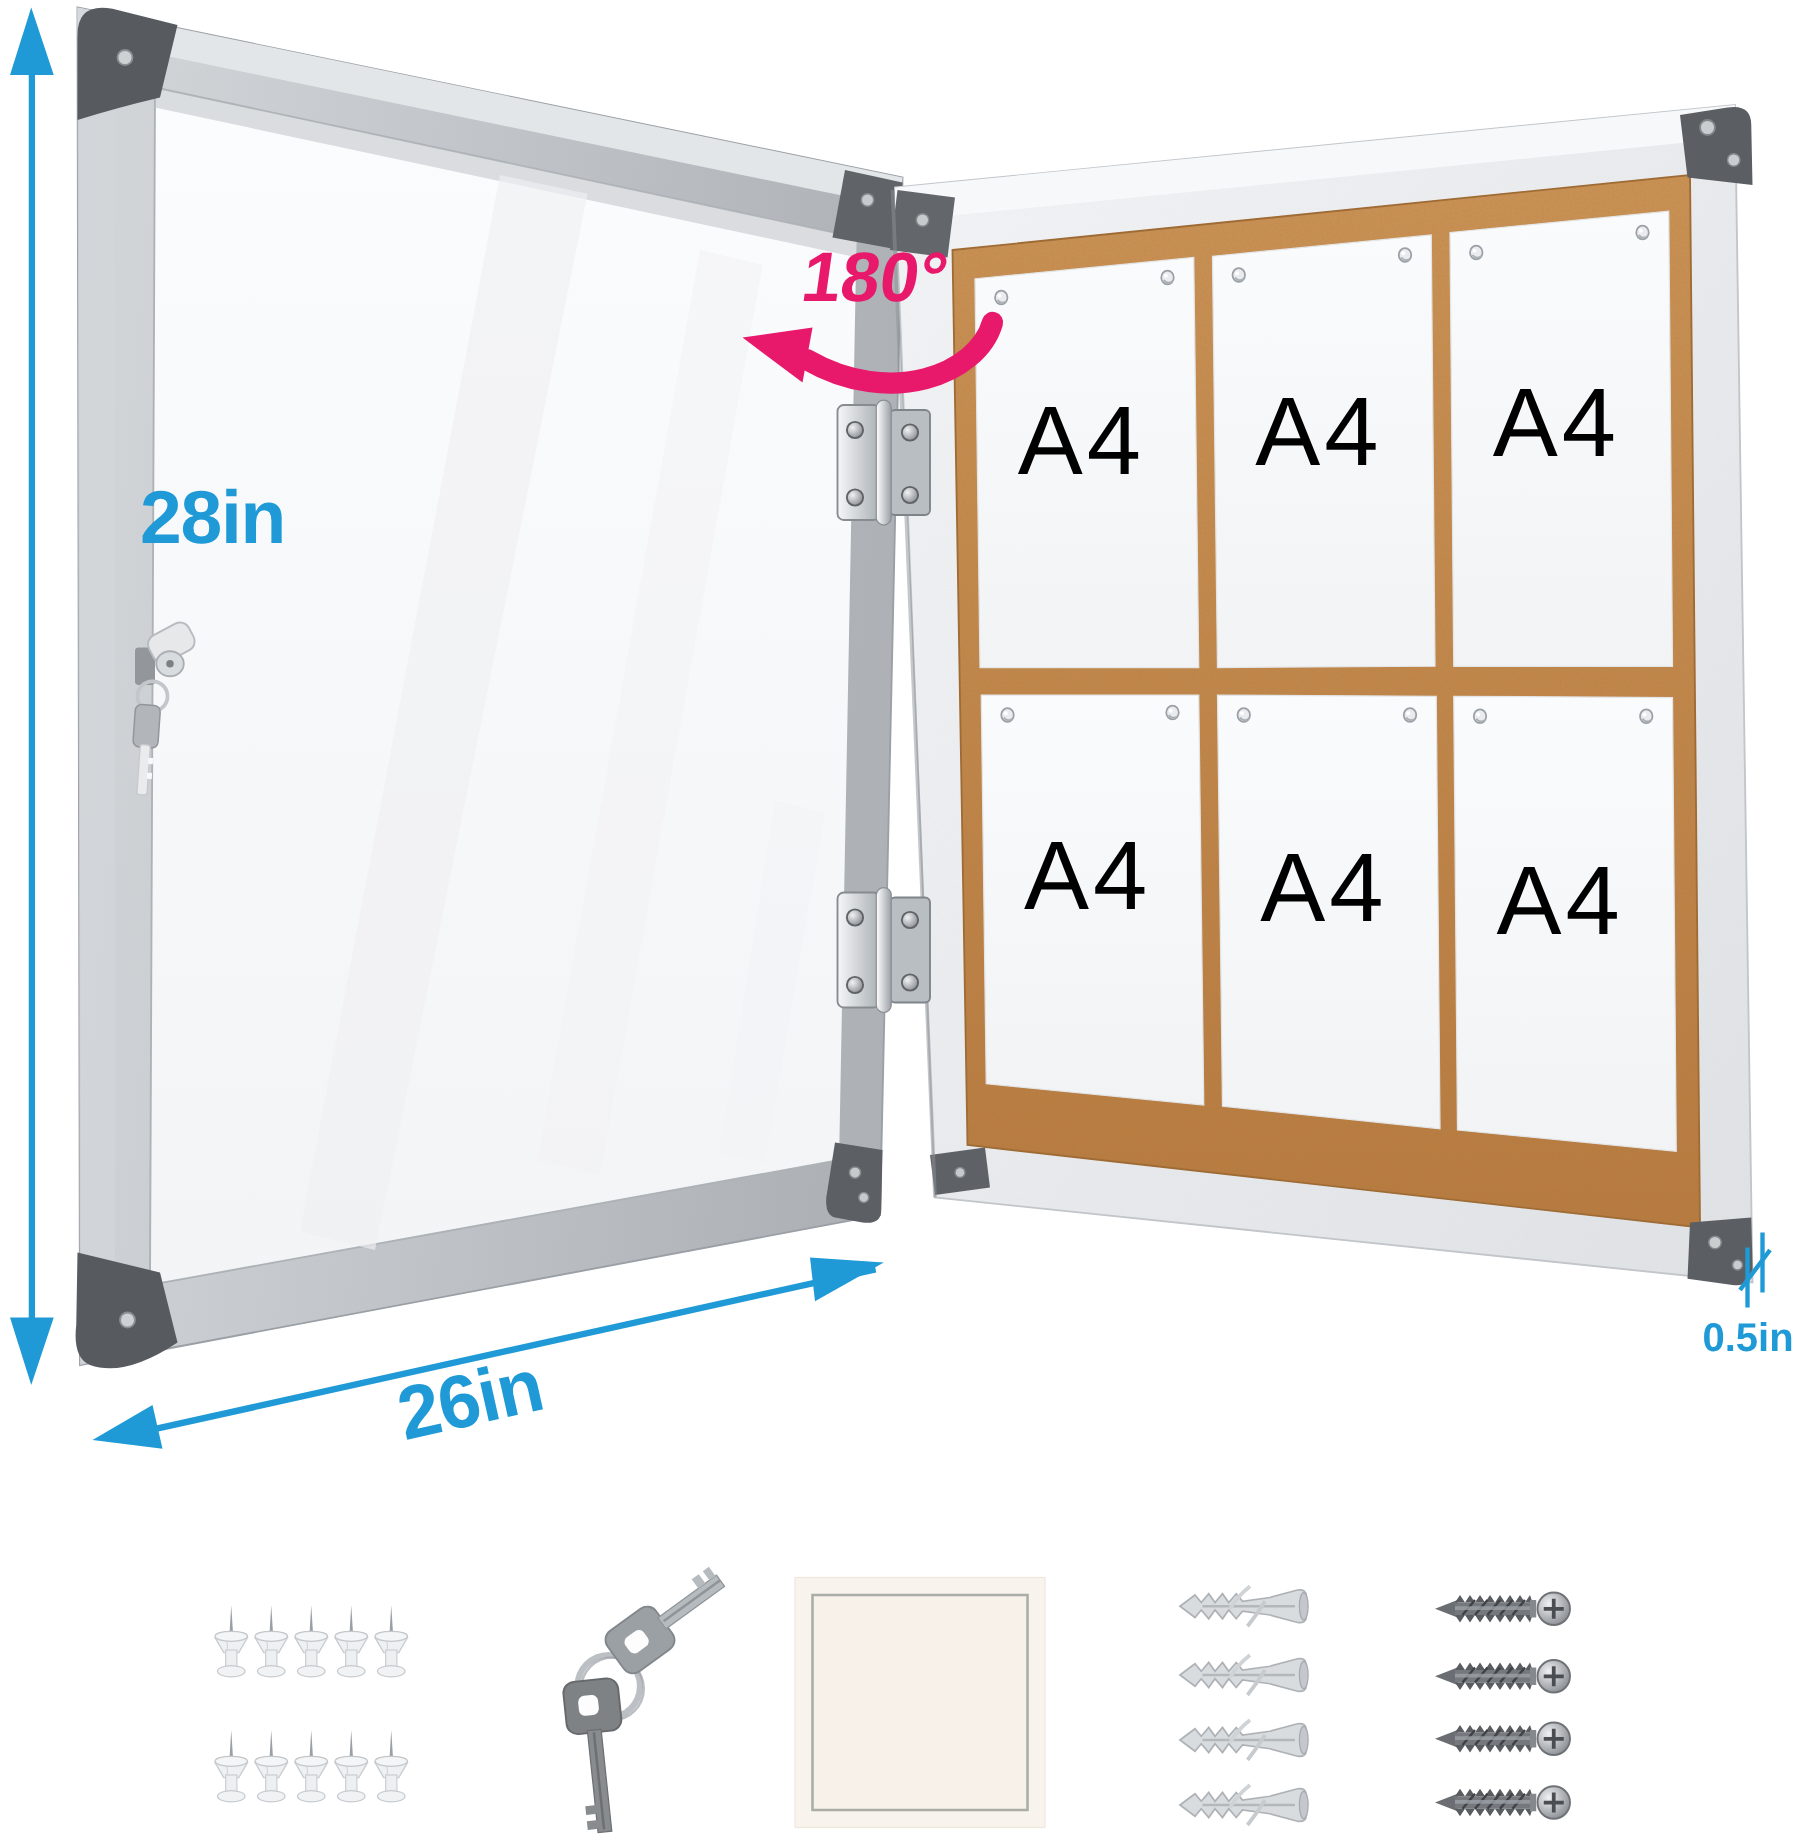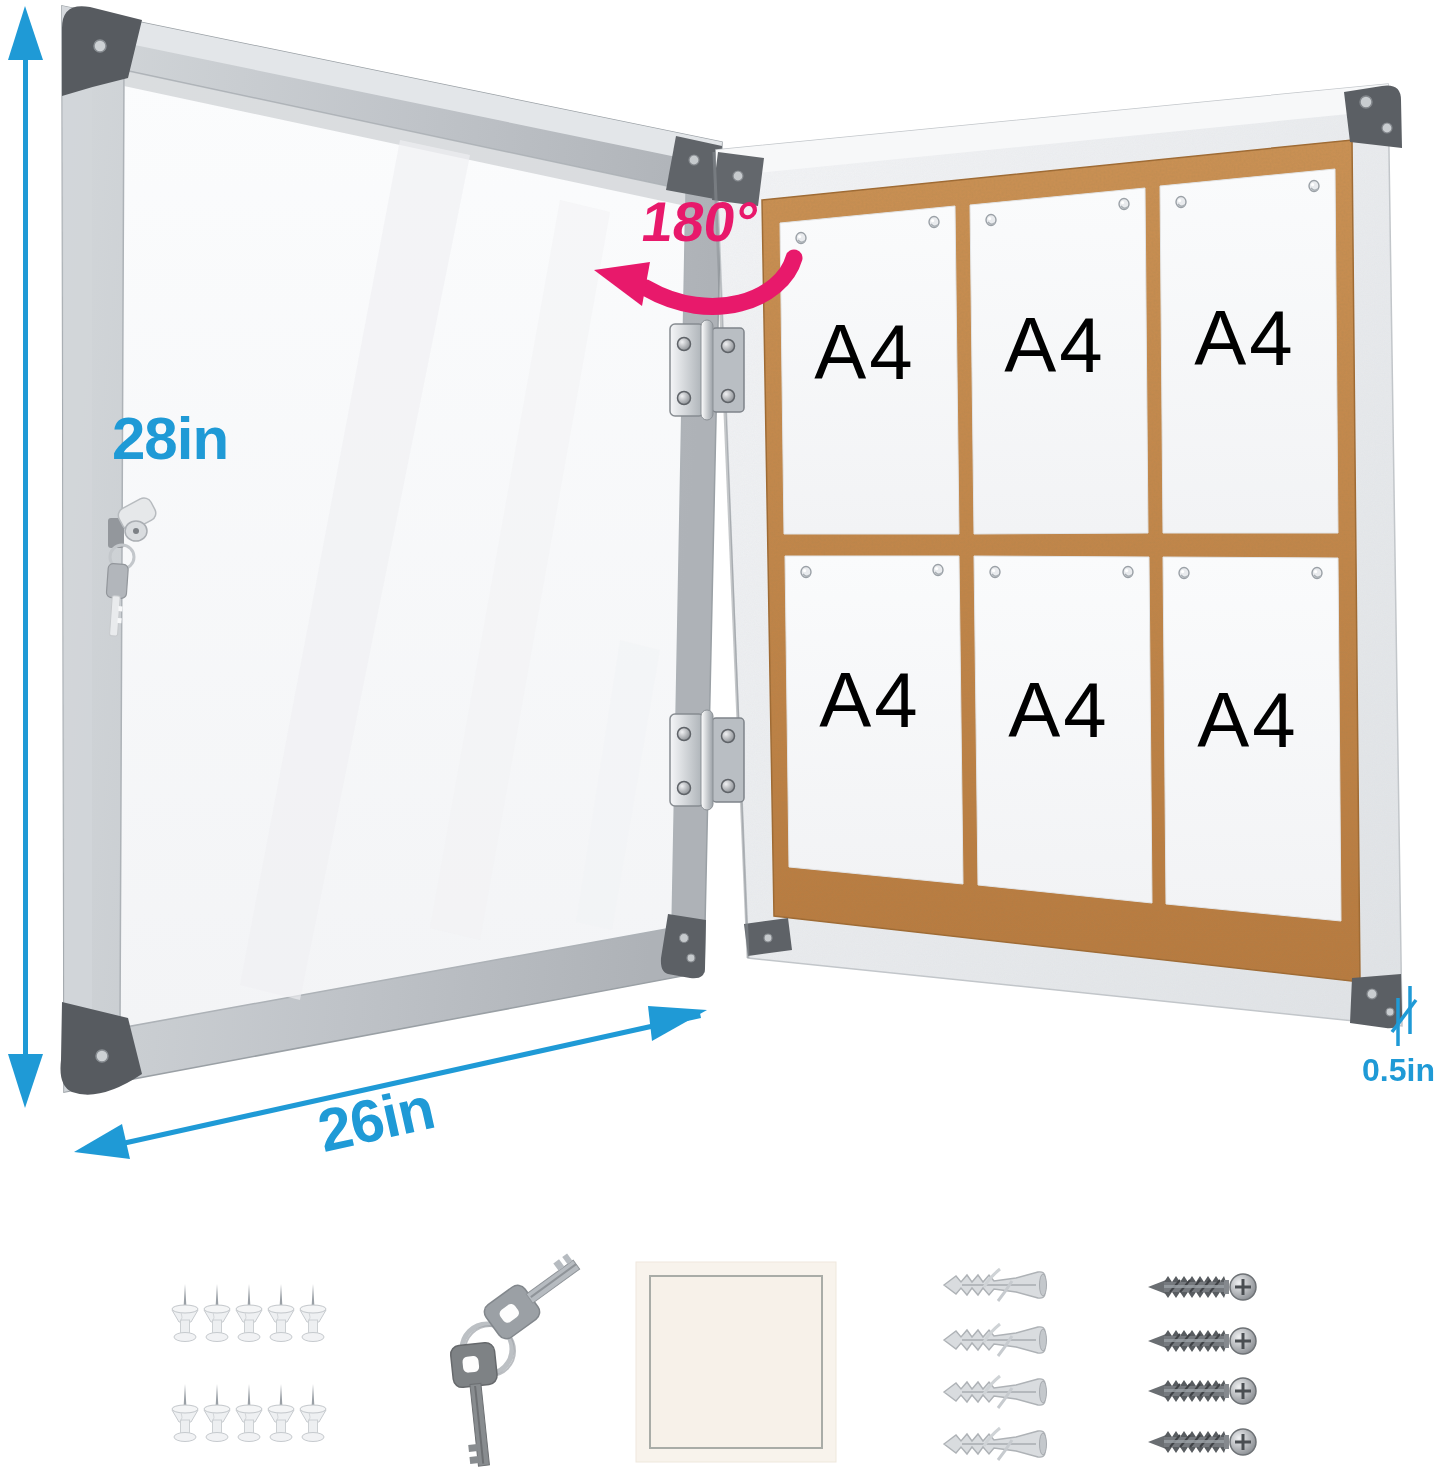--- a/index.html
+++ b/index.html
@@ -1,20 +1,20 @@
 <!DOCTYPE html>
 <html><head>
 <meta charset="utf-8">
 <style>
   html,body{margin:0;padding:0;background:#ffffff;}
   #canvas{position:relative;width:1445px;height:1474px;background:#ffffff;overflow:hidden;
           font-family:"Liberation Sans",sans-serif;}
   #scene{position:absolute;left:0;top:0;}
   .dim-label{position:absolute;font-weight:bold;color:#1F9AD6;line-height:1;white-space:nowrap;}
-  #label-28in{left:112px;top:384px;font-size:60px;letter-spacing:-1px;margin-top:25px;}
+  #label-28in{left:112px;top:384px;font-size:60px;letter-spacing:-1px;}
   #label-26in{left:318px;top:1090px;font-size:60px;letter-spacing:-1px;transform:rotate(-12.6deg);}
   #label-05in{left:1362px;top:1054px;font-size:32px;}
   #label-180{position:absolute;left:642px;top:194px;font-size:56px;font-weight:800;color:#E8196B;
              line-height:1;transform:skewX(-8deg);white-space:nowrap;}
   .a4{position:absolute;width:200px;text-align:center;font-size:78px;line-height:1;
       color:#000000;letter-spacing:3px;}
   #a4-1{left:765px;top:313px;}
   #a4-2{left:955px;top:306px;}
   #a4-3{left:1145px;top:299px;}
   #a4-4{left:770px;top:661px;}

